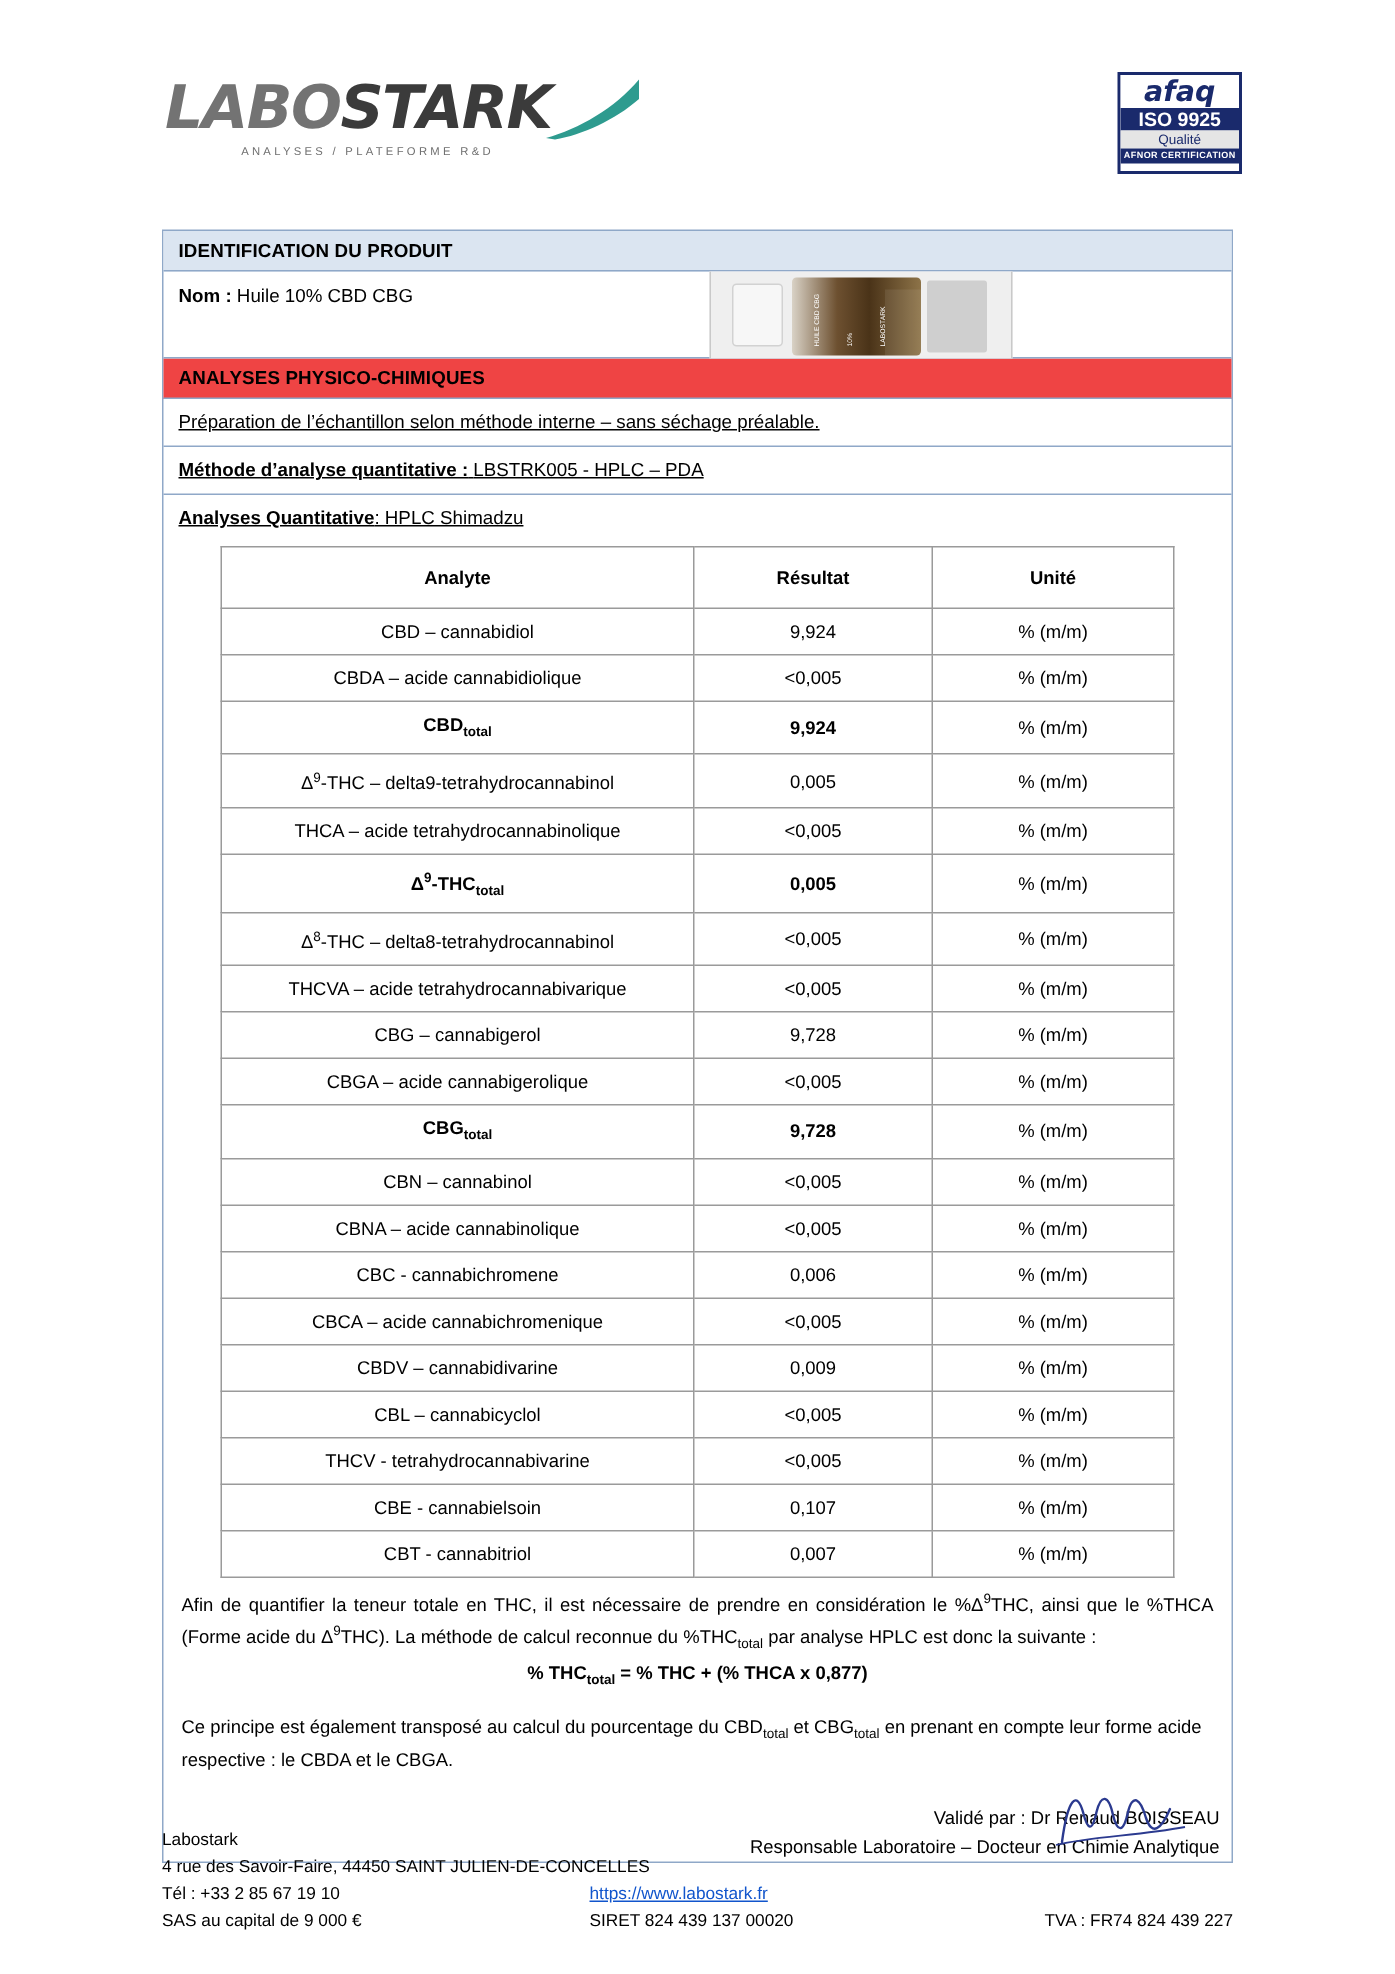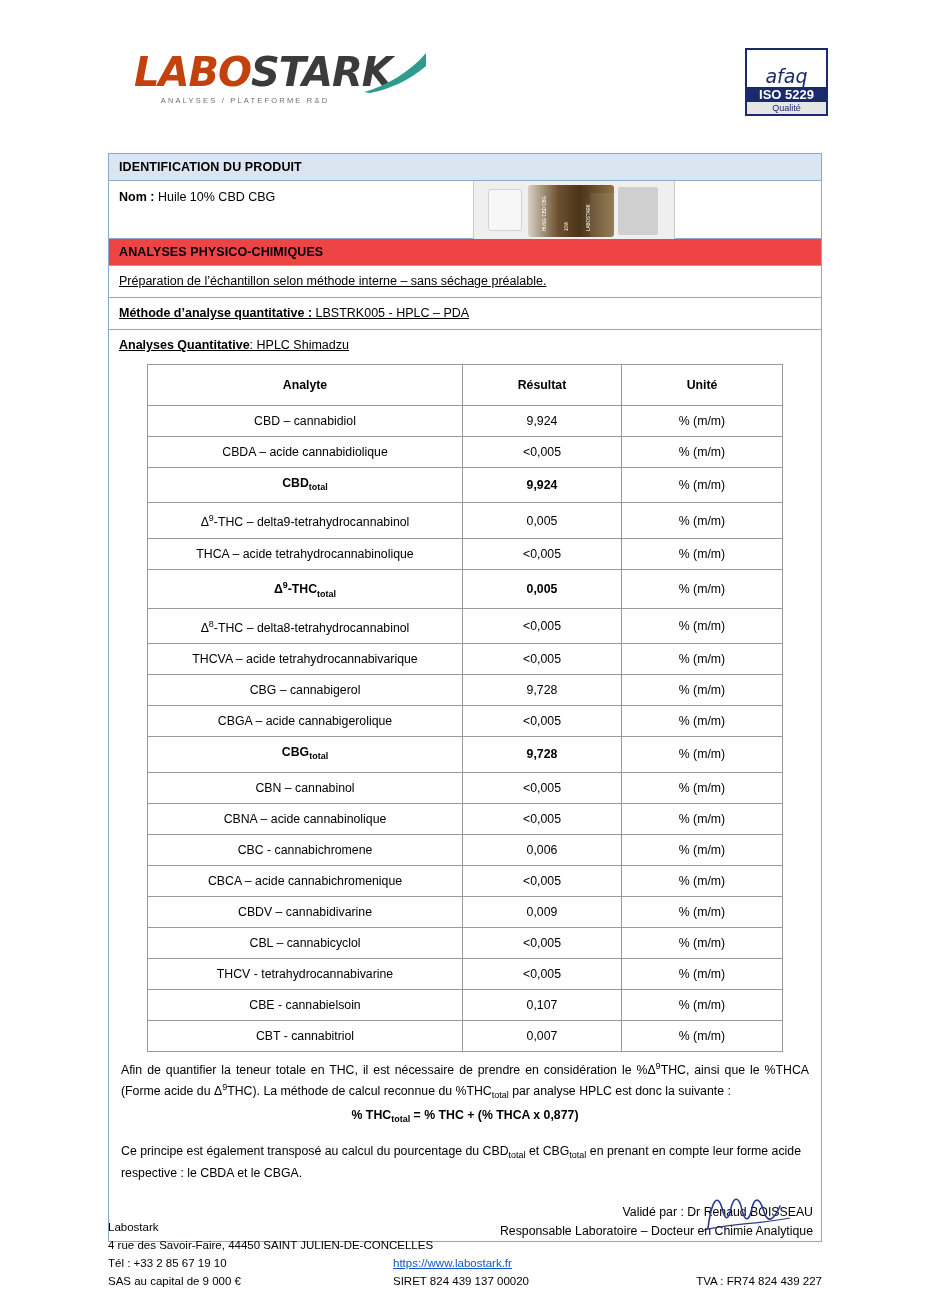--- a/index.html
+++ b/index.html
@@ -38,21 +38,21 @@
     height: 80px;
   }
   .logo-text {
     font-family: "DejaVu Sans", sans-serif;
     font-size: 40px;
     font-weight: bold;
     font-style: italic;
     letter-spacing: -1px;
     line-height: 44px;
   }
-  .logo-labo { color: #c2410c; margin-left: 24px; }
+  .logo-labo { color: #737373; }
   .logo-stark { color: #3b3b3b; }
   .logo-sub {
     font-size: 7.5px;
     letter-spacing: 2.2px;
     color: #6f6f6f;
     text-align: center;
     margin-top: 2px;
     width: 270px;
   }
   .logo-swoosh {
@@ -73,24 +73,24 @@
     background: #ffffff;
     box-sizing: border-box;
     text-align: center;
     overflow: hidden;
   }
   .afaq-top {
     background: #ffffff;
     color: #1a2a6c;
     font-family: "DejaVu Sans", sans-serif;
     font-size: 19px;
-    font-weight: normal;
+    font-weight: bold;
     font-style: italic;
     line-height: 21px;
-    padding-top: 16px;
+    padding-top: 1px;
   }
   .afaq-iso {
     background: #1a2a6c;
     color: #ffffff;
     font-size: 13px;
     font-weight: bold;
     line-height: 15px;
   }
   .afaq-q {
     background: #e5e5e5;
@@ -293,21 +293,21 @@
         <span class="logo-labo">LABO</span><span class="logo-stark">STARK</span>
       </div>
       <div class="logo-sub">ANALYSES / PLATEFORME R&amp;D</div>
       <svg class="logo-swoosh" viewBox="0 0 70 42">
         <path d="M4 40 C 26 34, 50 20, 66 1 L 66 14 C 50 28, 28 38, 10 41 Z" fill="#2e9b8f"></path>
       </svg>
     </div>
 
     <div class="afaq">
       <div class="afaq-top">afaq</div>
-      <div class="afaq-iso">ISO 5229</div>
+      <div class="afaq-iso">ISO 9925</div>
       <div class="afaq-q">Qualité</div>
       <div class="afaq-bottom">AFNOR CERTIFICATION</div>
     </div>
   </div>
 
   <div class="doc">
 
     <div class="row band">IDENTIFICATION DU PRODUIT</div>
 
     <div class="row prod-row">

